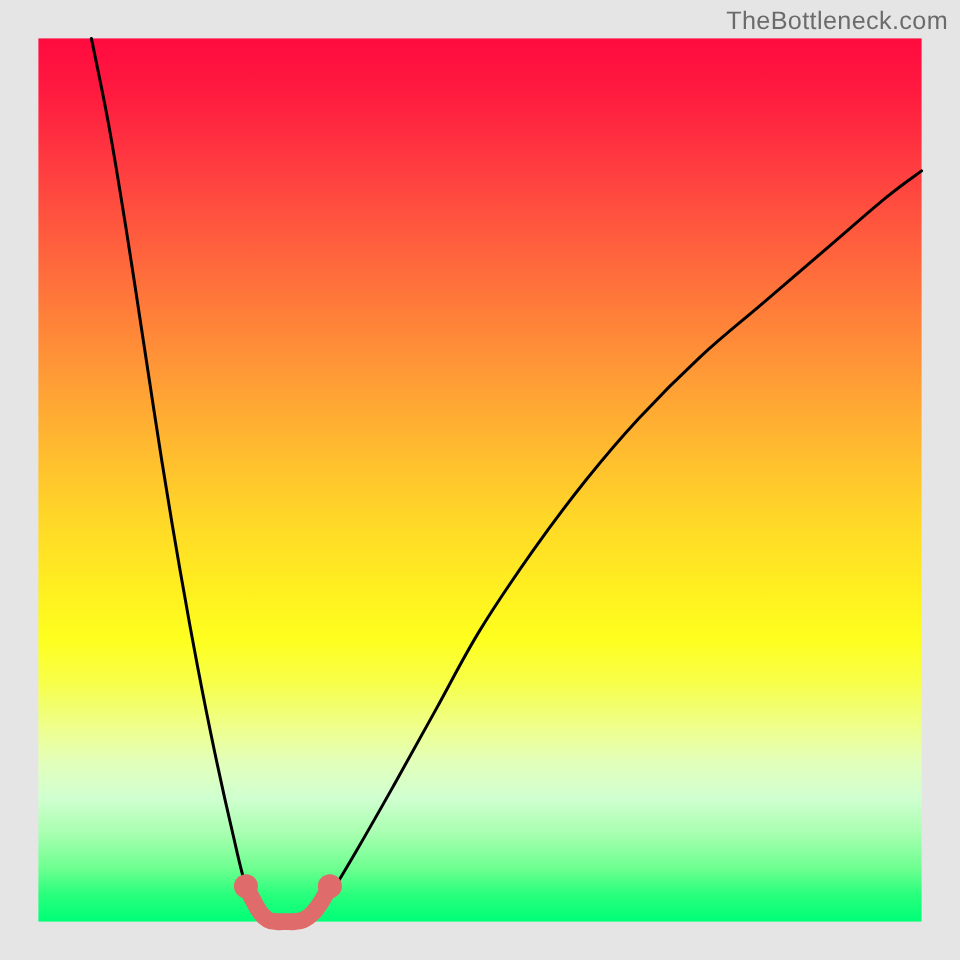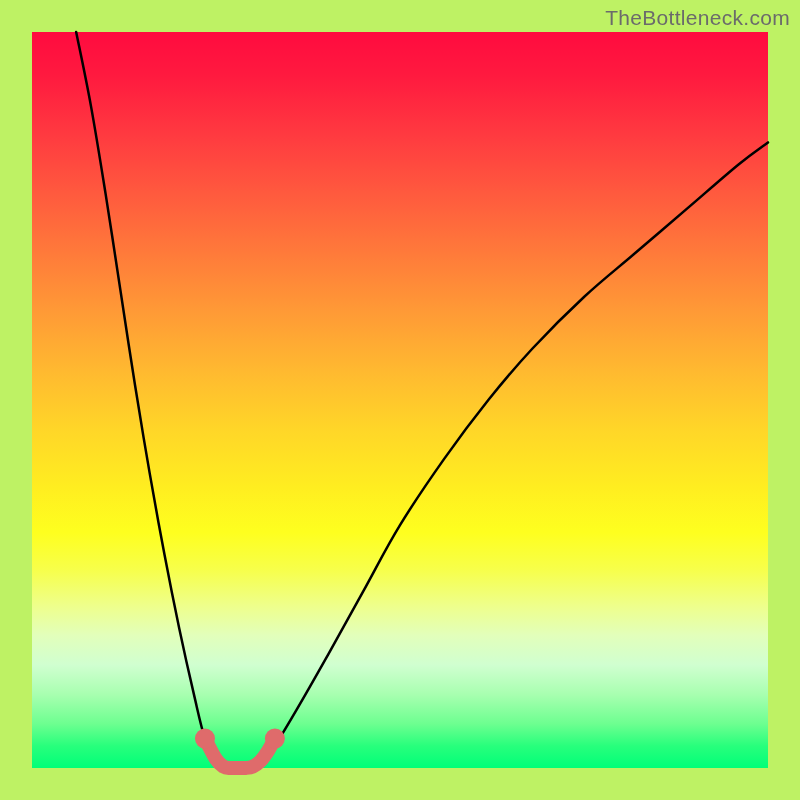--- a/index.html
+++ b/index.html
@@ -10,21 +10,21 @@
     overflow: hidden;
     background: #000;
     font-family: Arial, Helvetica, sans-serif;
   }
   .frame {
     position: absolute;
     left: 0;
     top: 0;
     width: 800px;
     height: 800px;
-    background: #bef264;
+    background: #e5e5e5;
   }
   .plot-area {
     position: absolute;
     left: 32px;
     top: 32px;
     width: 736px;
     height: 736px;
     background: linear-gradient(to bottom,
       #ff0b3f 0%,
       #ff1a3f 6%,

